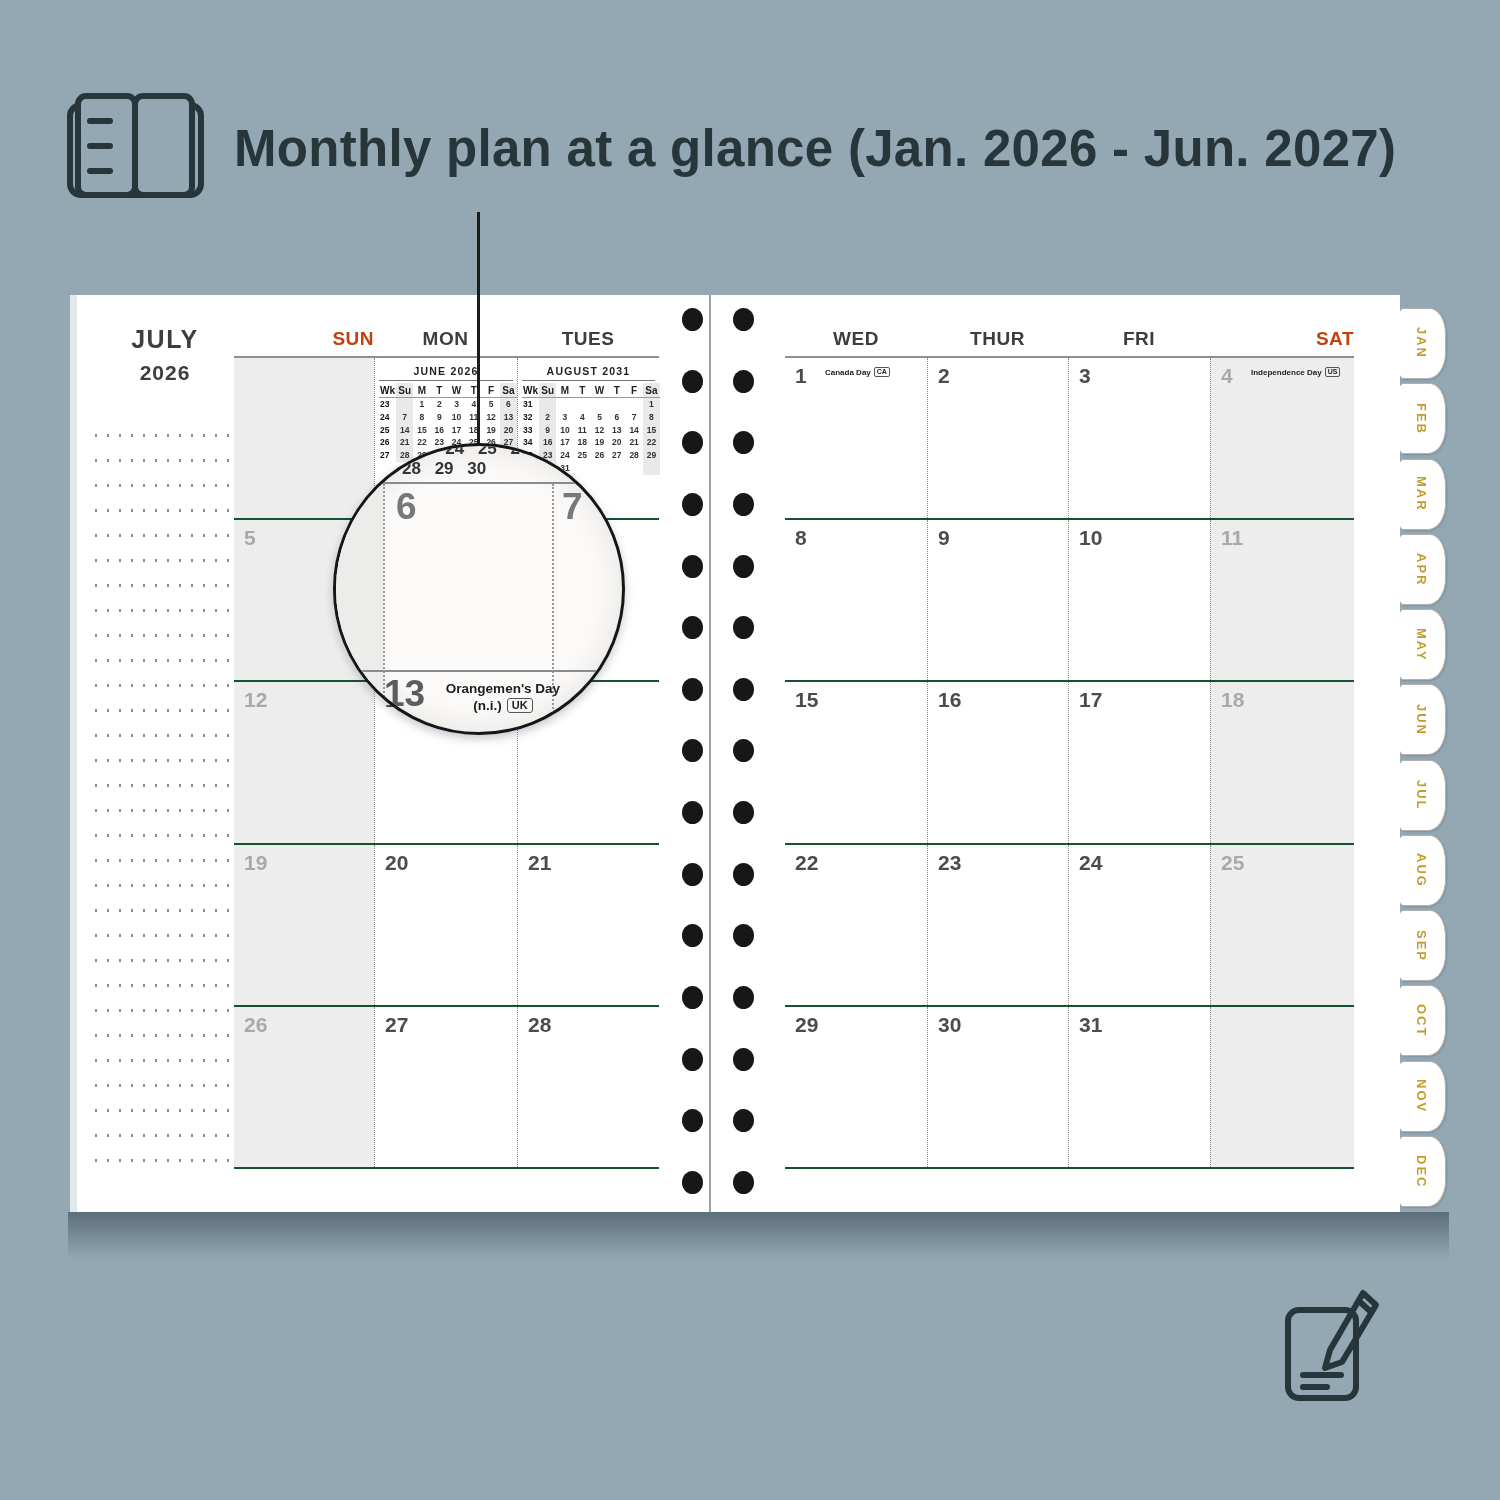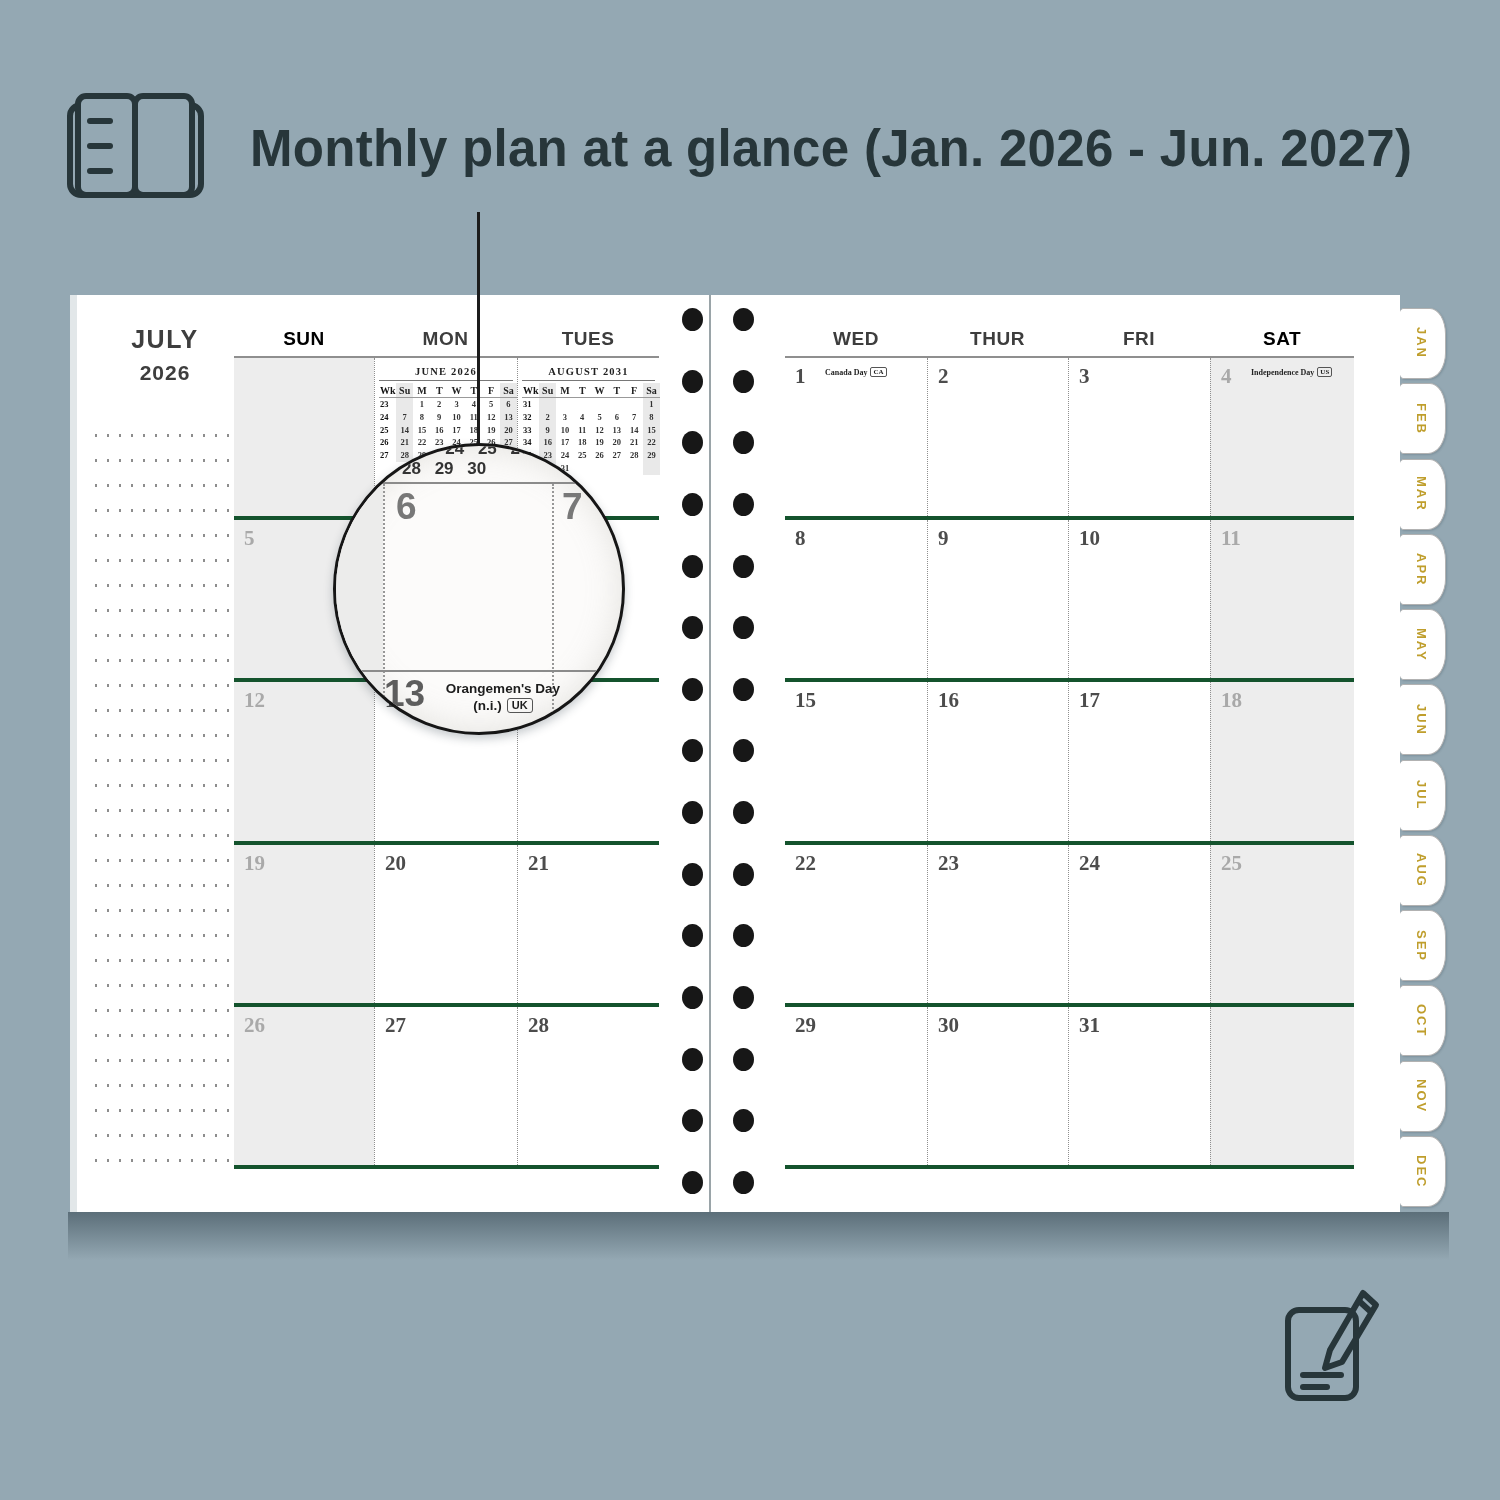--- a/index.html
+++ b/index.html
@@ -3,21 +3,21 @@
 <meta charset="utf-8">
 <style>
   * { margin:0; padding:0; box-sizing:border-box; }
   html,body { background:#94a8b3; }
   #canvas {
     position:relative; width:1500px; height:1500px; overflow:hidden;
     background:#94a8b3;
     font-family:"Liberation Sans","DejaVu Sans",sans-serif;
   }
   
-  .caption-top { position:absolute; left:63px; top:90px; display:flex; align-items:center; gap:42px; color:#27363a; z-index:4; }
+  .caption-top { position:absolute; left:63px; top:90px; display:flex; align-items:center; gap:26px; color:#27363a; z-index:4; }
   .caption-top .txt { font-size:51px; font-weight:600; letter-spacing:.3px; white-space:nowrap; }
   .pointer-line { position:absolute; left:477px; top:212px; width:3px; height:234px; background:#1c1c1c; z-index:6; }
 
   
   .spread { position:absolute; left:70px; top:295px; width:1330px; height:917px; background:#ffffff; z-index:3; }
   .spread::after { content:''; position:absolute; left:-2px; right:-49px; top:100%; height:48px;
     background:linear-gradient(rgba(30,48,58,.48), rgba(30,48,58,0)); }
   .page-left  { position:absolute; left:0; top:0; width:663px; height:100%; box-shadow:inset 7px 0 0 #e2e7e9; }
   .page-right { position:absolute; left:639px; top:0; width:667px; height:100%; border-left:2px solid #9aa4a8; }
 
@@ -26,26 +26,26 @@
   .month-year { font-size:21px; font-weight:700; margin-top:7px; letter-spacing:1px; }
 
   .dotgrid { position:absolute; left:18px; top:118px; width:144px; height:752px;
     background-image:radial-gradient(circle,#8d8d8d 1.15px,transparent 1.5px);
     background-size:12px 25px; background-position:2px 10px; }
 
   .day-headers { position:absolute; top:33px; height:26px; display:grid; }
   .day-headers.dh-left  { left:164px; width:425px; grid-template-columns:140px 143px 142px; }
   .day-headers.dh-right { left:74px;  width:569px; grid-template-columns:142px 141px 142px 144px; }
   .dayhead { text-align:center; font-size:19px; font-weight:700; letter-spacing:.5px; color:#3d3d3d; }
-  .dayhead.weekend { color:#000000; }
+  .dayhead.weekend { color:#c2410c;text-align:right; }
 
   .mgrid { position:absolute; top:61px; border-top:2px solid #8f8f8f; }
   .mgrid.g-left  { left:164px; width:425px; }
   .mgrid.g-right { left:74px;  width:569px; }
-  .mrow { display:grid; height:162.2px; border-bottom:4px solid #14532d;font-family:Liberation Serif, serif; }
+  .mrow { display:grid; height:162.2px; border-bottom:2px solid #14532d; }
   .g-left  .mrow { grid-template-columns:140px 143px 142px; }
   .g-right .mrow { grid-template-columns:142px 141px 142px 144px; }
   .cell { position:relative; border-left:1.5px dotted #8f8f8f; }
   .mrow .cell:first-child { border-left:none; }
   .cell.shaded { background:#ededed; }
   .daynum { position:absolute; top:6px; left:10px; font-size:21px; font-weight:700; color:#4c4c4c; }
   .cell.shaded .daynum { color:#a9a9a9; }
   .holiday { position:absolute; top:9px; left:40px; font-size:8px; font-weight:600; color:#222; line-height:10px; white-space:nowrap; }
   .hbadge { display:inline-block; border:1px solid #555; border-radius:2px; padding:0 2px; font-size:7px; font-weight:700; margin-left:3px; line-height:8px; vertical-align:1px; }
 

